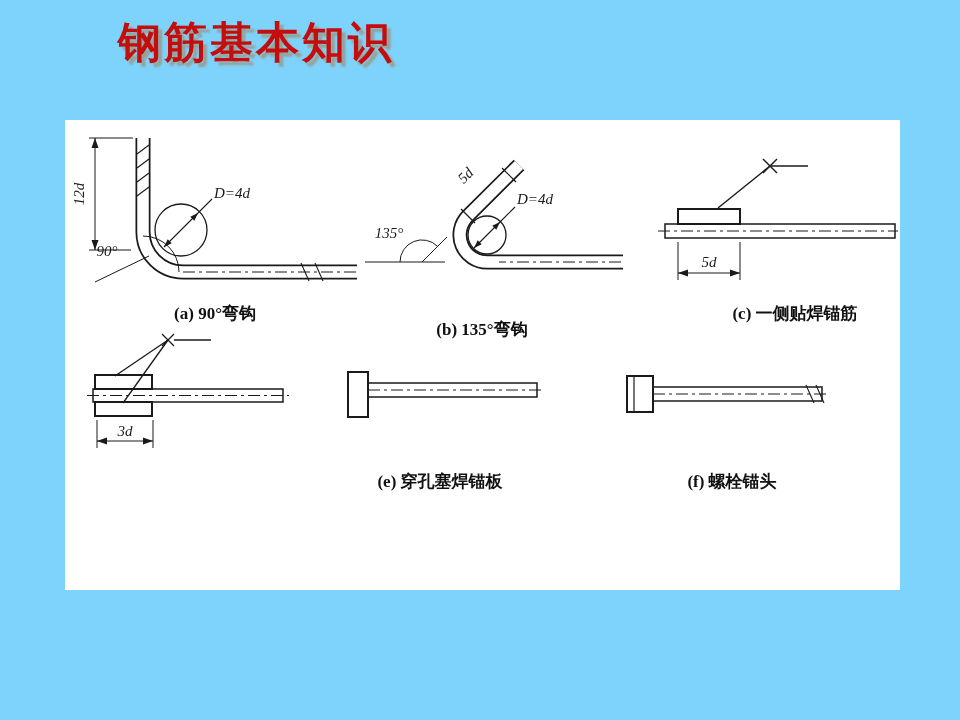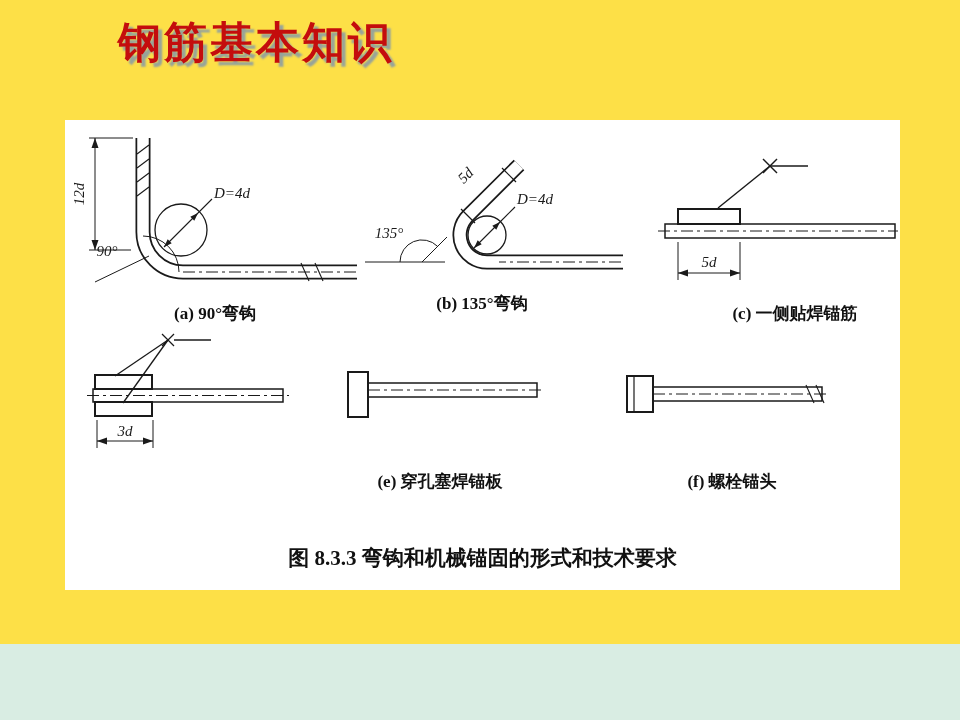--- a/index.html
+++ b/index.html
@@ -1,21 +1,21 @@
 <!DOCTYPE html>
 <html><head>
 <meta charset="utf-8">
 <style>
   html,body { margin:0; padding:0; }
   body {
     width:960px; height:720px;
     background:#d9ede3;
     font-family:"Liberation Serif", serif;
   }
-  .slide { position:relative; width:960px; height:644px; background:#fde047; overflow:hidden; }
+  .slide { position:relative; width:960px; height:720px; background:#7dd3fc; overflow:hidden; }
   .title {
     position:absolute; left:118px; top:14px; margin:0;
     font-size:43px; font-weight:bold; letter-spacing:3px;
     color:#c40d0d;
     text-shadow:4px 4px 2px #96a39b;
     font-family:"Liberation Sans", sans-serif;
   }
   .panel {
     position:absolute; left:65px; top:120px; width:835px; height:470px;
     background:#ffffff;
@@ -178,20 +178,19 @@
           <line x1="196" y1="30" x2="204" y2="48"></line>
         </g>
       </g>
       <g>
         <rect x="7" y="21" width="26" height="36" fill="#ffffff" stroke="#1a1a1a" stroke-width="2"></rect>
         <line x1="14" y1="21" x2="14" y2="57" stroke="#1a1a1a" stroke-width="1.2"></line>
       </g>
     </svg>
 
     <div class="dlabel" style="left:60px;top:182px">(a) 90°弯钩</div>
-    <div class="dlabel" style="left:327px;top:172px">(b) 135°弯钩</div>
+    <div class="dlabel" style="left:327px;top:198px">(b) 135°弯钩</div>
     <div class="dlabel" style="left:640px;top:182px">(c) 一侧贴焊锚筋</div>
     <div class="dlabel" style="left:577px;top:350px">(f) 螺栓锚头</div>
     <div class="dlabel" style="left:285px;top:350px">(e) 穿孔塞焊锚板</div>
 
-    <div class="caption">图 8.3.3  弯钩和机械锚固的形式和技术要求</div>
   </div>
 </div>
 
 </body></html>

